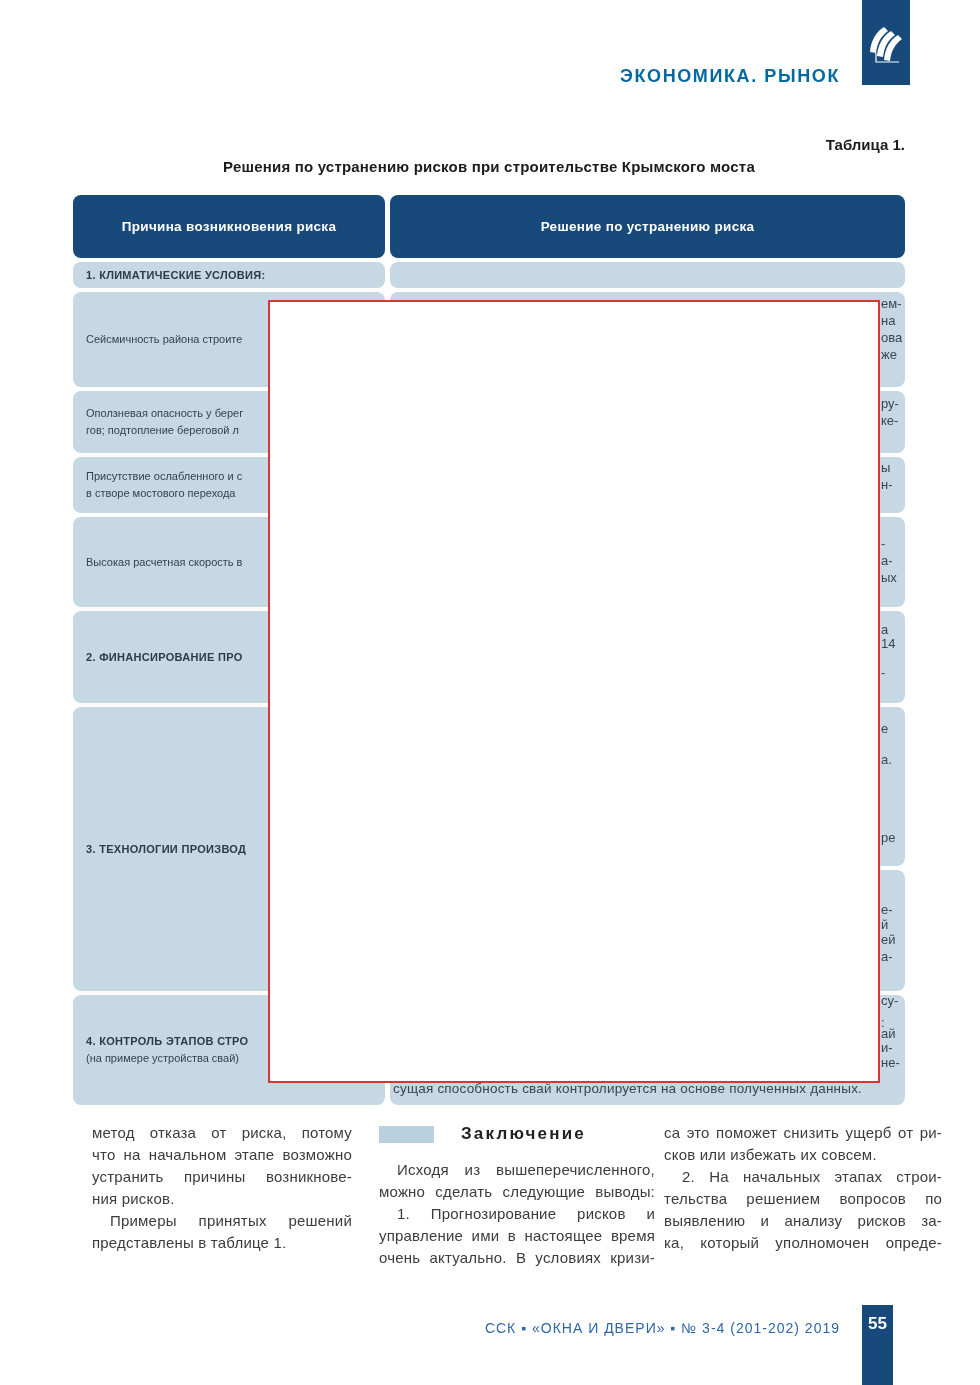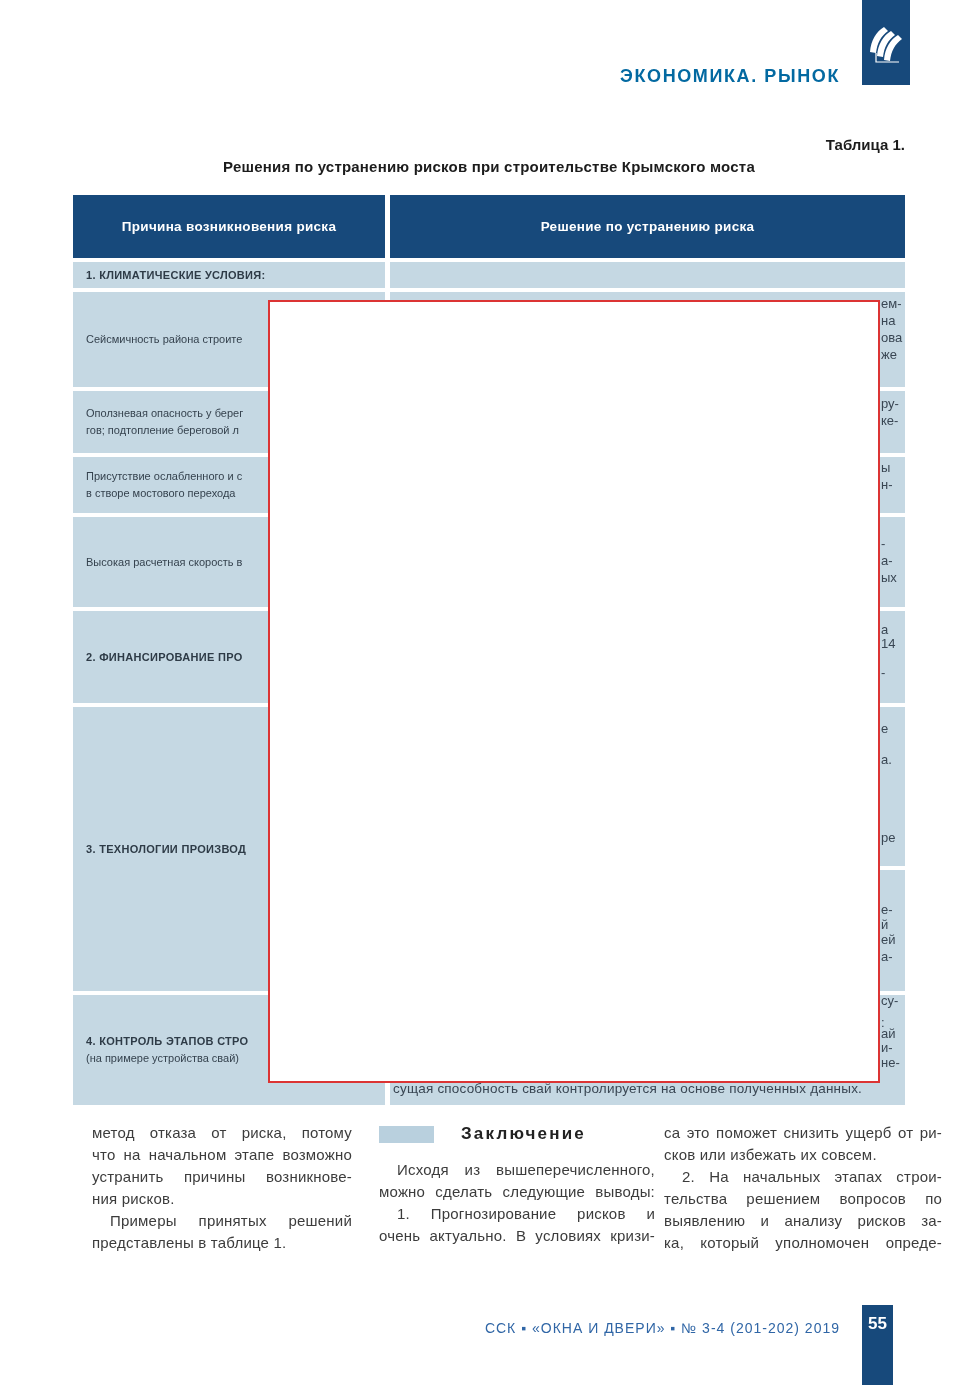--- a/index.html
+++ b/index.html
@@ -12,21 +12,21 @@
   .section-label{
     position:absolute;right:140px;top:66px;white-space:nowrap;
     font-size:18px;font-weight:bold;letter-spacing:1.6px;color:#0369a1;
   }
   
   .table-caption{position:absolute;right:75px;top:136px;font-size:15px;font-weight:bold;color:#1c1c1c;}
   .table-title{position:absolute;left:73px;top:158px;width:832px;text-align:center;
     font-size:15px;font-weight:bold;color:#1c1c1c;letter-spacing:.2px;}
   
   .risk-table{position:absolute;left:73px;top:195px;width:832px;height:912px;}
-  .cell{position:absolute;background:#c5d8e3;}
+  .cell{position:absolute;background:#c5d8e3;border-radius:8px;}
   .cell.head{background:#17497b;color:#ffffff;font-weight:bold;font-size:13.5px;
     display:flex;align-items:center;justify-content:center;letter-spacing:.3px;}
   .lcol{left:0;width:312px;}
   .rcol{left:317px;width:515px;}
   .lcell{display:flex;flex-direction:column;justify-content:center;
     padding-left:13px;box-sizing:border-box;overflow:hidden;}
   .lcell .tl{font-size:11px;line-height:17px;color:#35424e;white-space:nowrap;}
   .lcell .tl.b{font-weight:bold;letter-spacing:.3px;color:#2e3b47;}
   .frag{position:absolute;left:808px;font-size:13px;line-height:15px;color:#394653;white-space:nowrap;}
   .bottom-line{position:absolute;left:320px;top:886px;width:508px;
@@ -159,20 +159,21 @@
   </div>
 
   <div class="bodycol col2">
     <div class="conclusion-head">
       <span class="conclusion-bar"></span>
       <span class="conclusion-word">Заключение</span>
     </div>
     <div class="line ind">Исходя из вышеперечисленного,</div>
     <div class="line">можно сделать следующие выводы:</div>
     <div class="line ind">1. Прогнозирование рисков и</div>
+    <div class="line">управление ими в настоящее время</div>
     <div class="line">очень актуально. В условиях кризи-</div>
   </div>
 
   <div class="bodycol col3">
     <div class="line">са это поможет снизить ущерб от ри-</div>
     <div class="line no-j">сков или избежать их совсем.</div>
     <div class="line ind">2. На начальных этапах строи-</div>
     <div class="line">тельства решением вопросов по</div>
     <div class="line">выявлению и анализу рисков за-</div>
     <div class="line">ка, который уполномочен опреде-</div>

